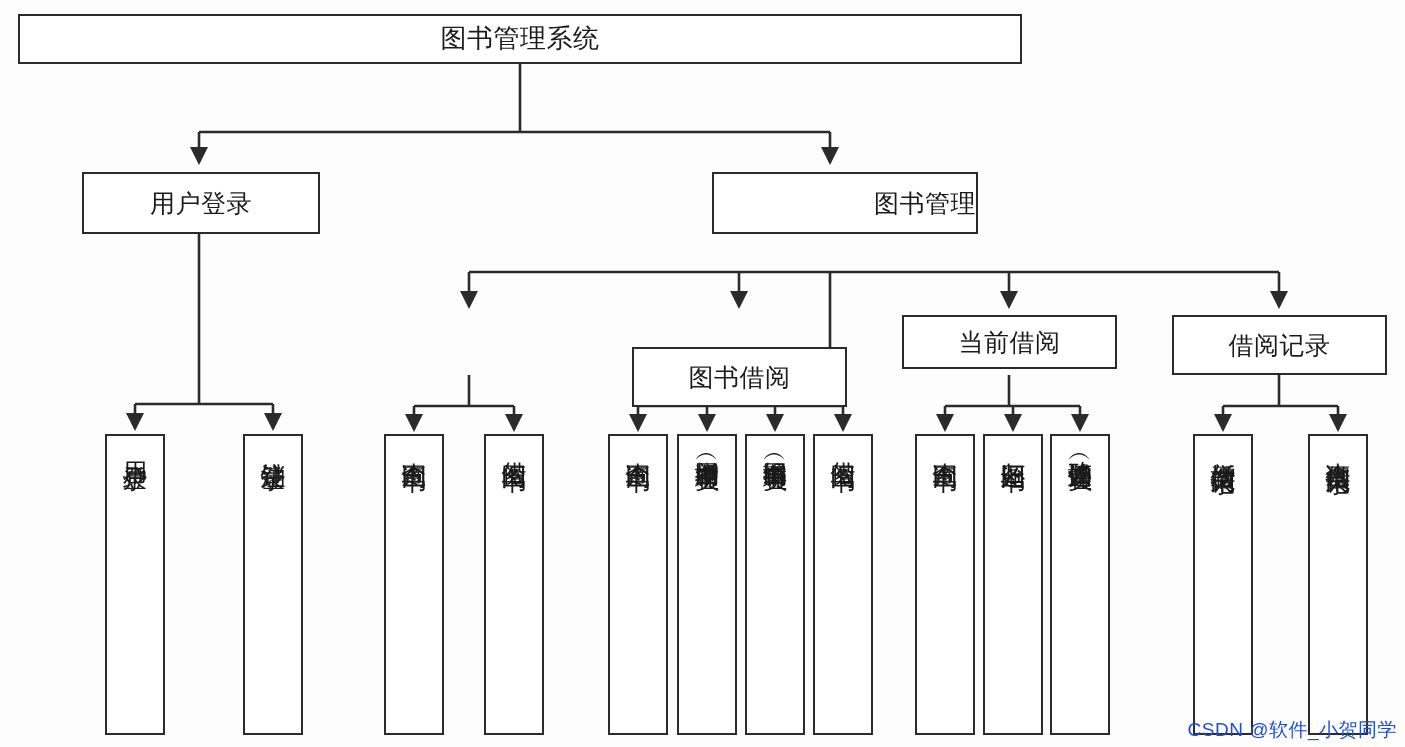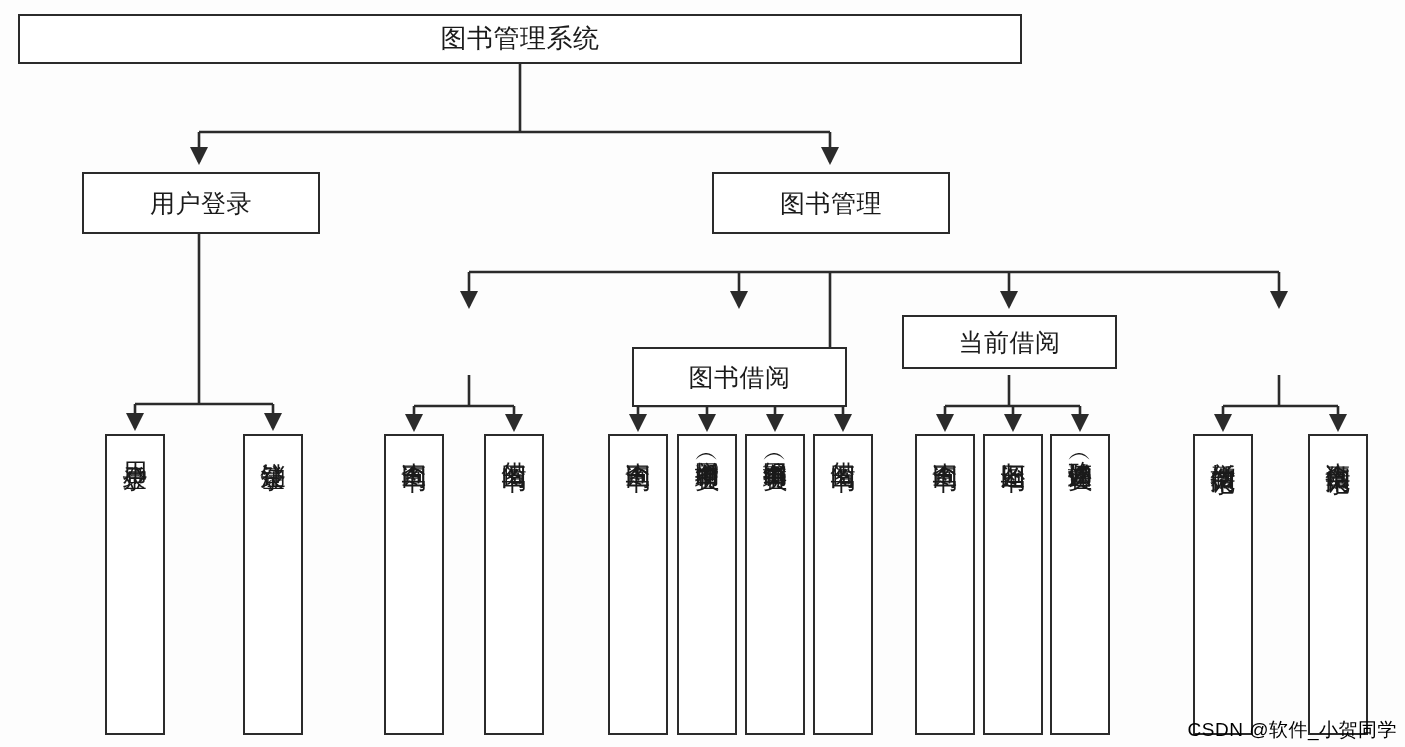--- a/index.html
+++ b/index.html
@@ -43,21 +43,21 @@
     line-height:1.16;
     letter-spacing:2px;
     white-space:nowrap;
   }
   .v-node.tall-text .label{font-size:24px;letter-spacing:1px;}
   .watermark{
     position:absolute;
     right:8px;
     bottom:4px;
     font-size:19px;
-    color:#000000;
+    color:#1d4ed8;
     letter-spacing:0.5px;
     white-space:nowrap;
     pointer-events:none;
   }
 </style>
 </head>
 <body>
 
 <div id="stage">
 
@@ -111,29 +111,32 @@
     </g>
   </svg>
 
   <div class="node h-node root" style="left:18px;top:14px;width:1004px;height:50px;">
     <span class="label">图书管理系统</span>
   </div>
 
   <div class="node h-node" style="left:82px;top:172px;width:238px;height:62px;">
     <span class="label">用户登录</span>
   </div>
-  <div class="node h-node" style="left:712px;top:172px;width:238px;height:62px;">
+  <div class="node h-node" style="left:712px;top:172px;width:266px;height:62px;justify-content:flex-end;">
     <span class="label">图书管理</span>
   </div>
 
   <div class="node h-node" style="left:632px;top:315px;width:215px;height:60px;margin-top:32px;">
     <span class="label">图书借阅</span>
   </div>
   <div class="node h-node" style="left:902px;top:315px;width:215px;height:54px;">
     <span class="label">当前借阅</span>
+  </div>
+  <div class="node h-node" style="left:1172px;top:315px;width:215px;height:60px;">
+    <span class="label">借阅记录</span>
   </div>
 
   <div class="node v-node" style="left:105px;top:434px;width:60px;height:301px;">
     <span class="label">用户登录</span>
   </div>
   <div class="node v-node" style="left:243px;top:434px;width:60px;height:301px;">
     <span class="label">注销登录</span>
   </div>
 
   <div class="node v-node" style="left:384px;top:434px;width:60px;height:301px;">

